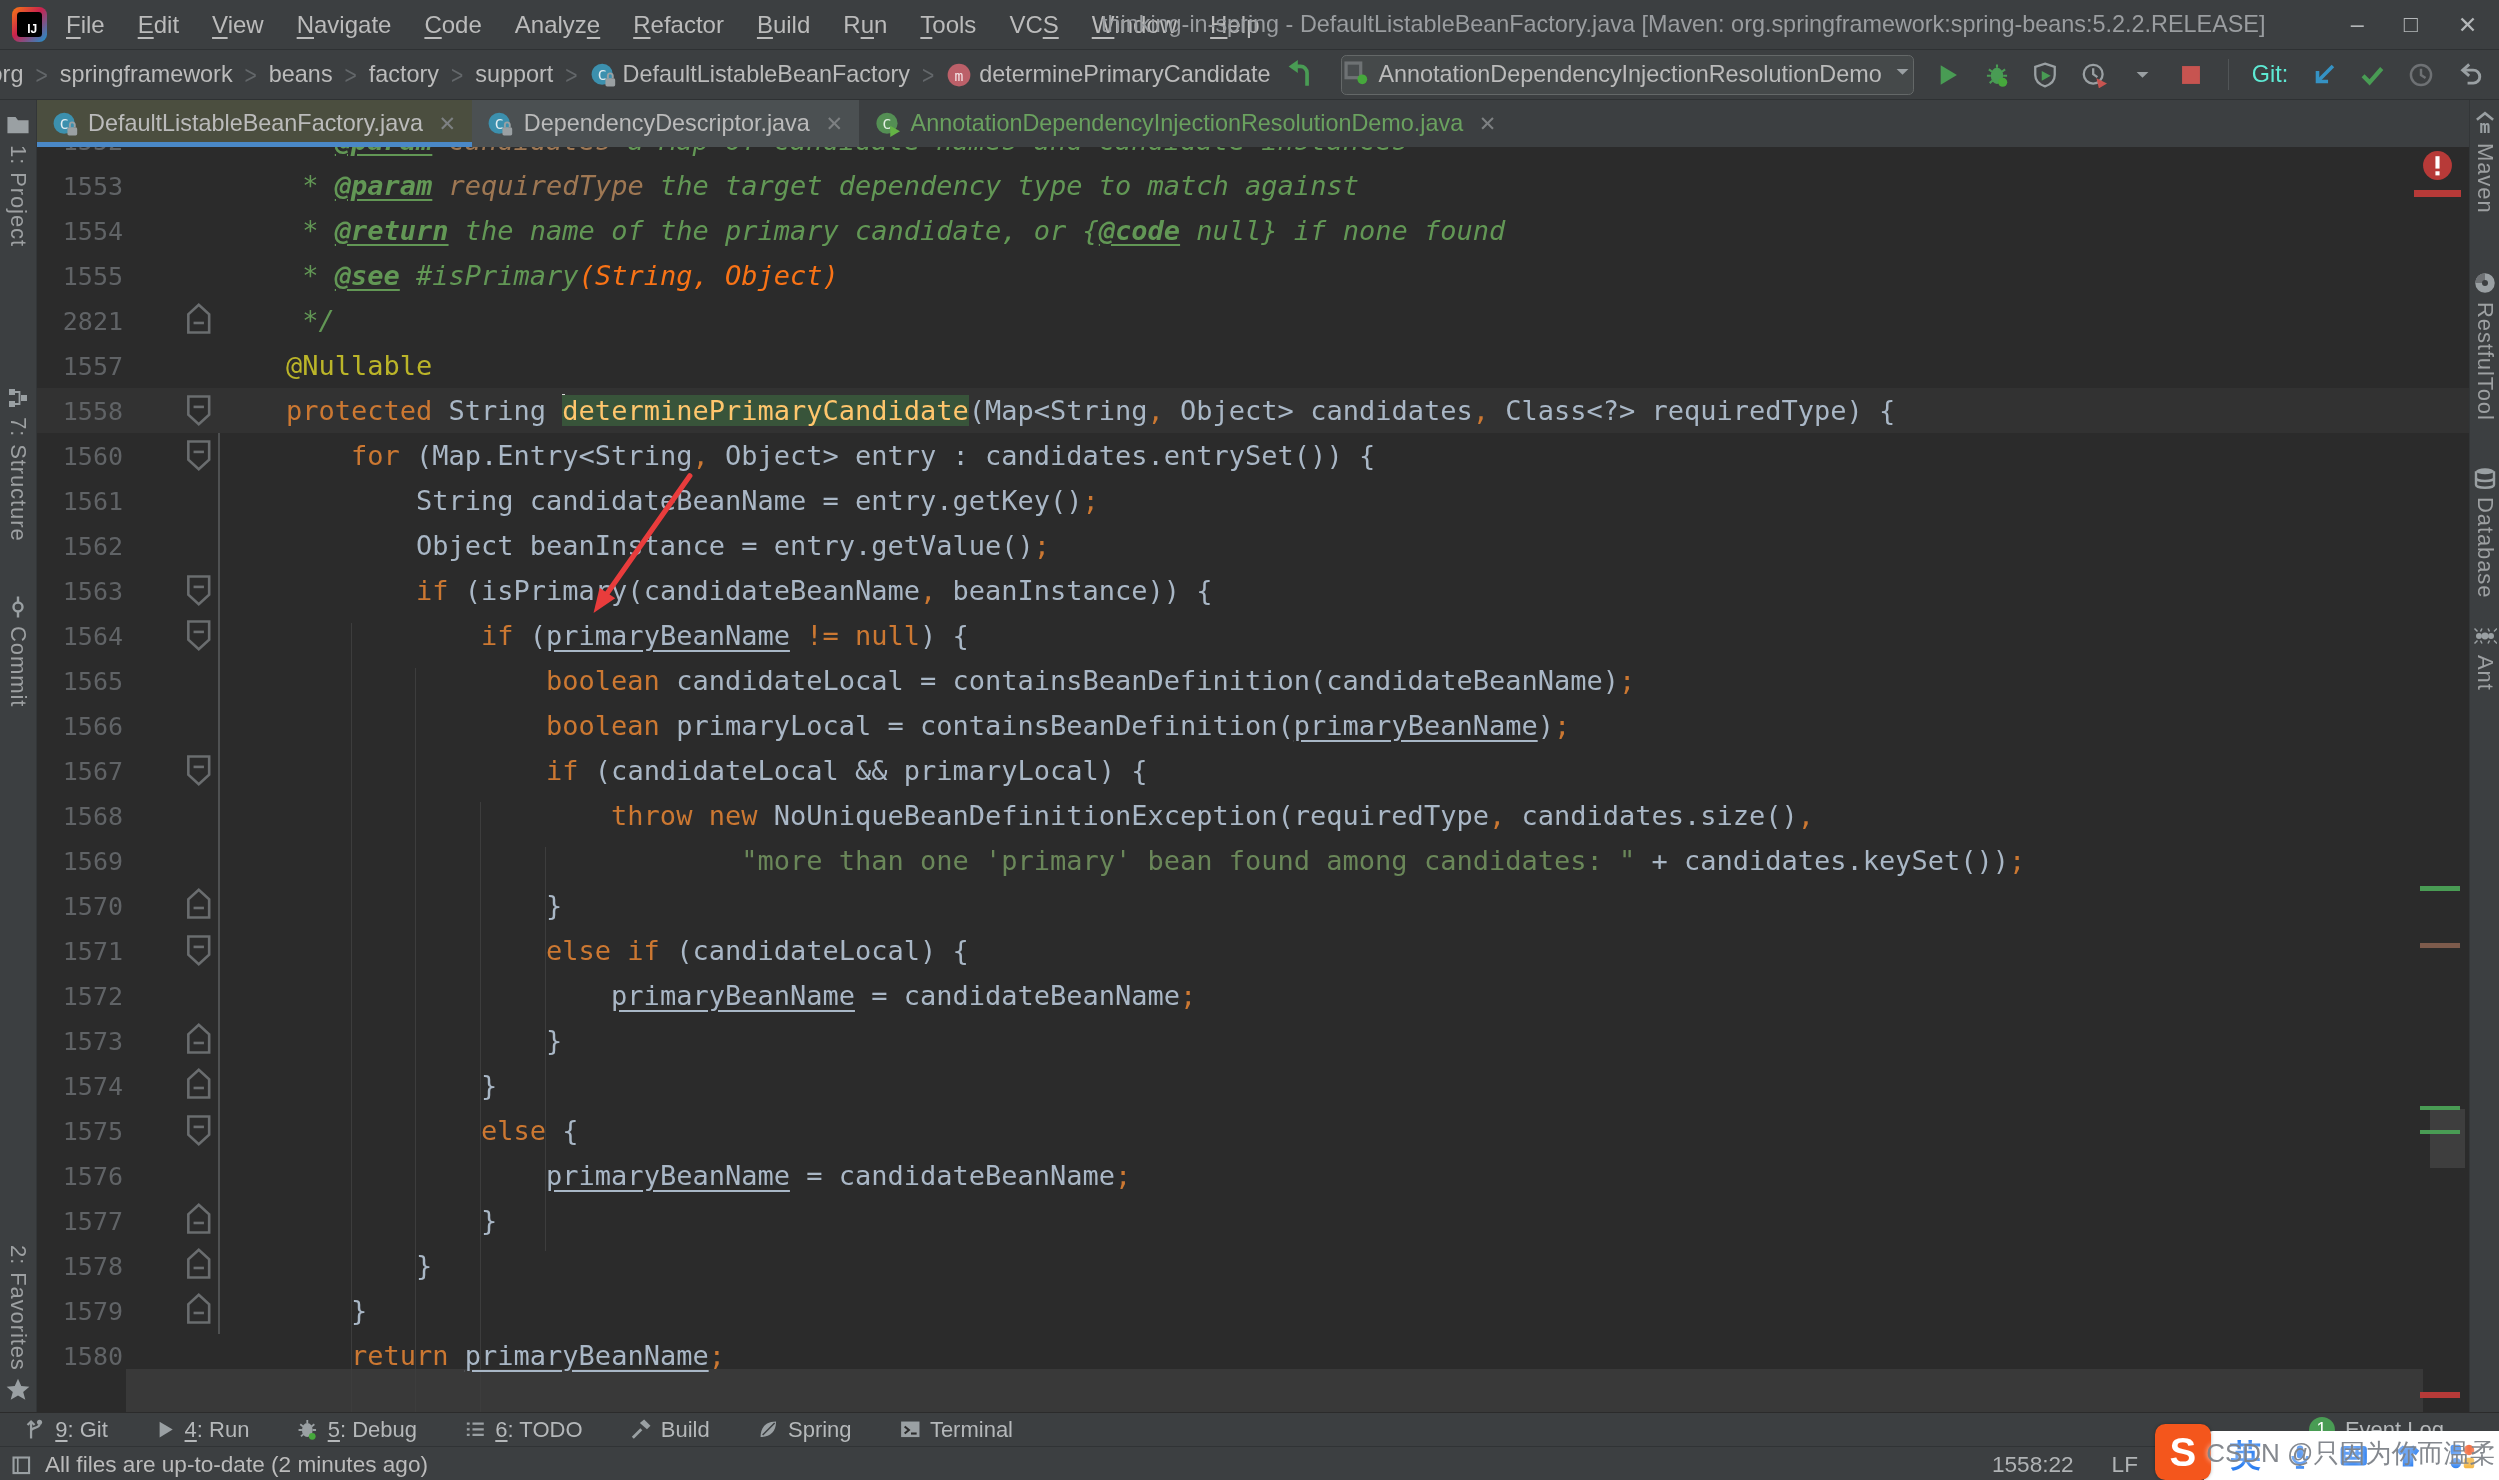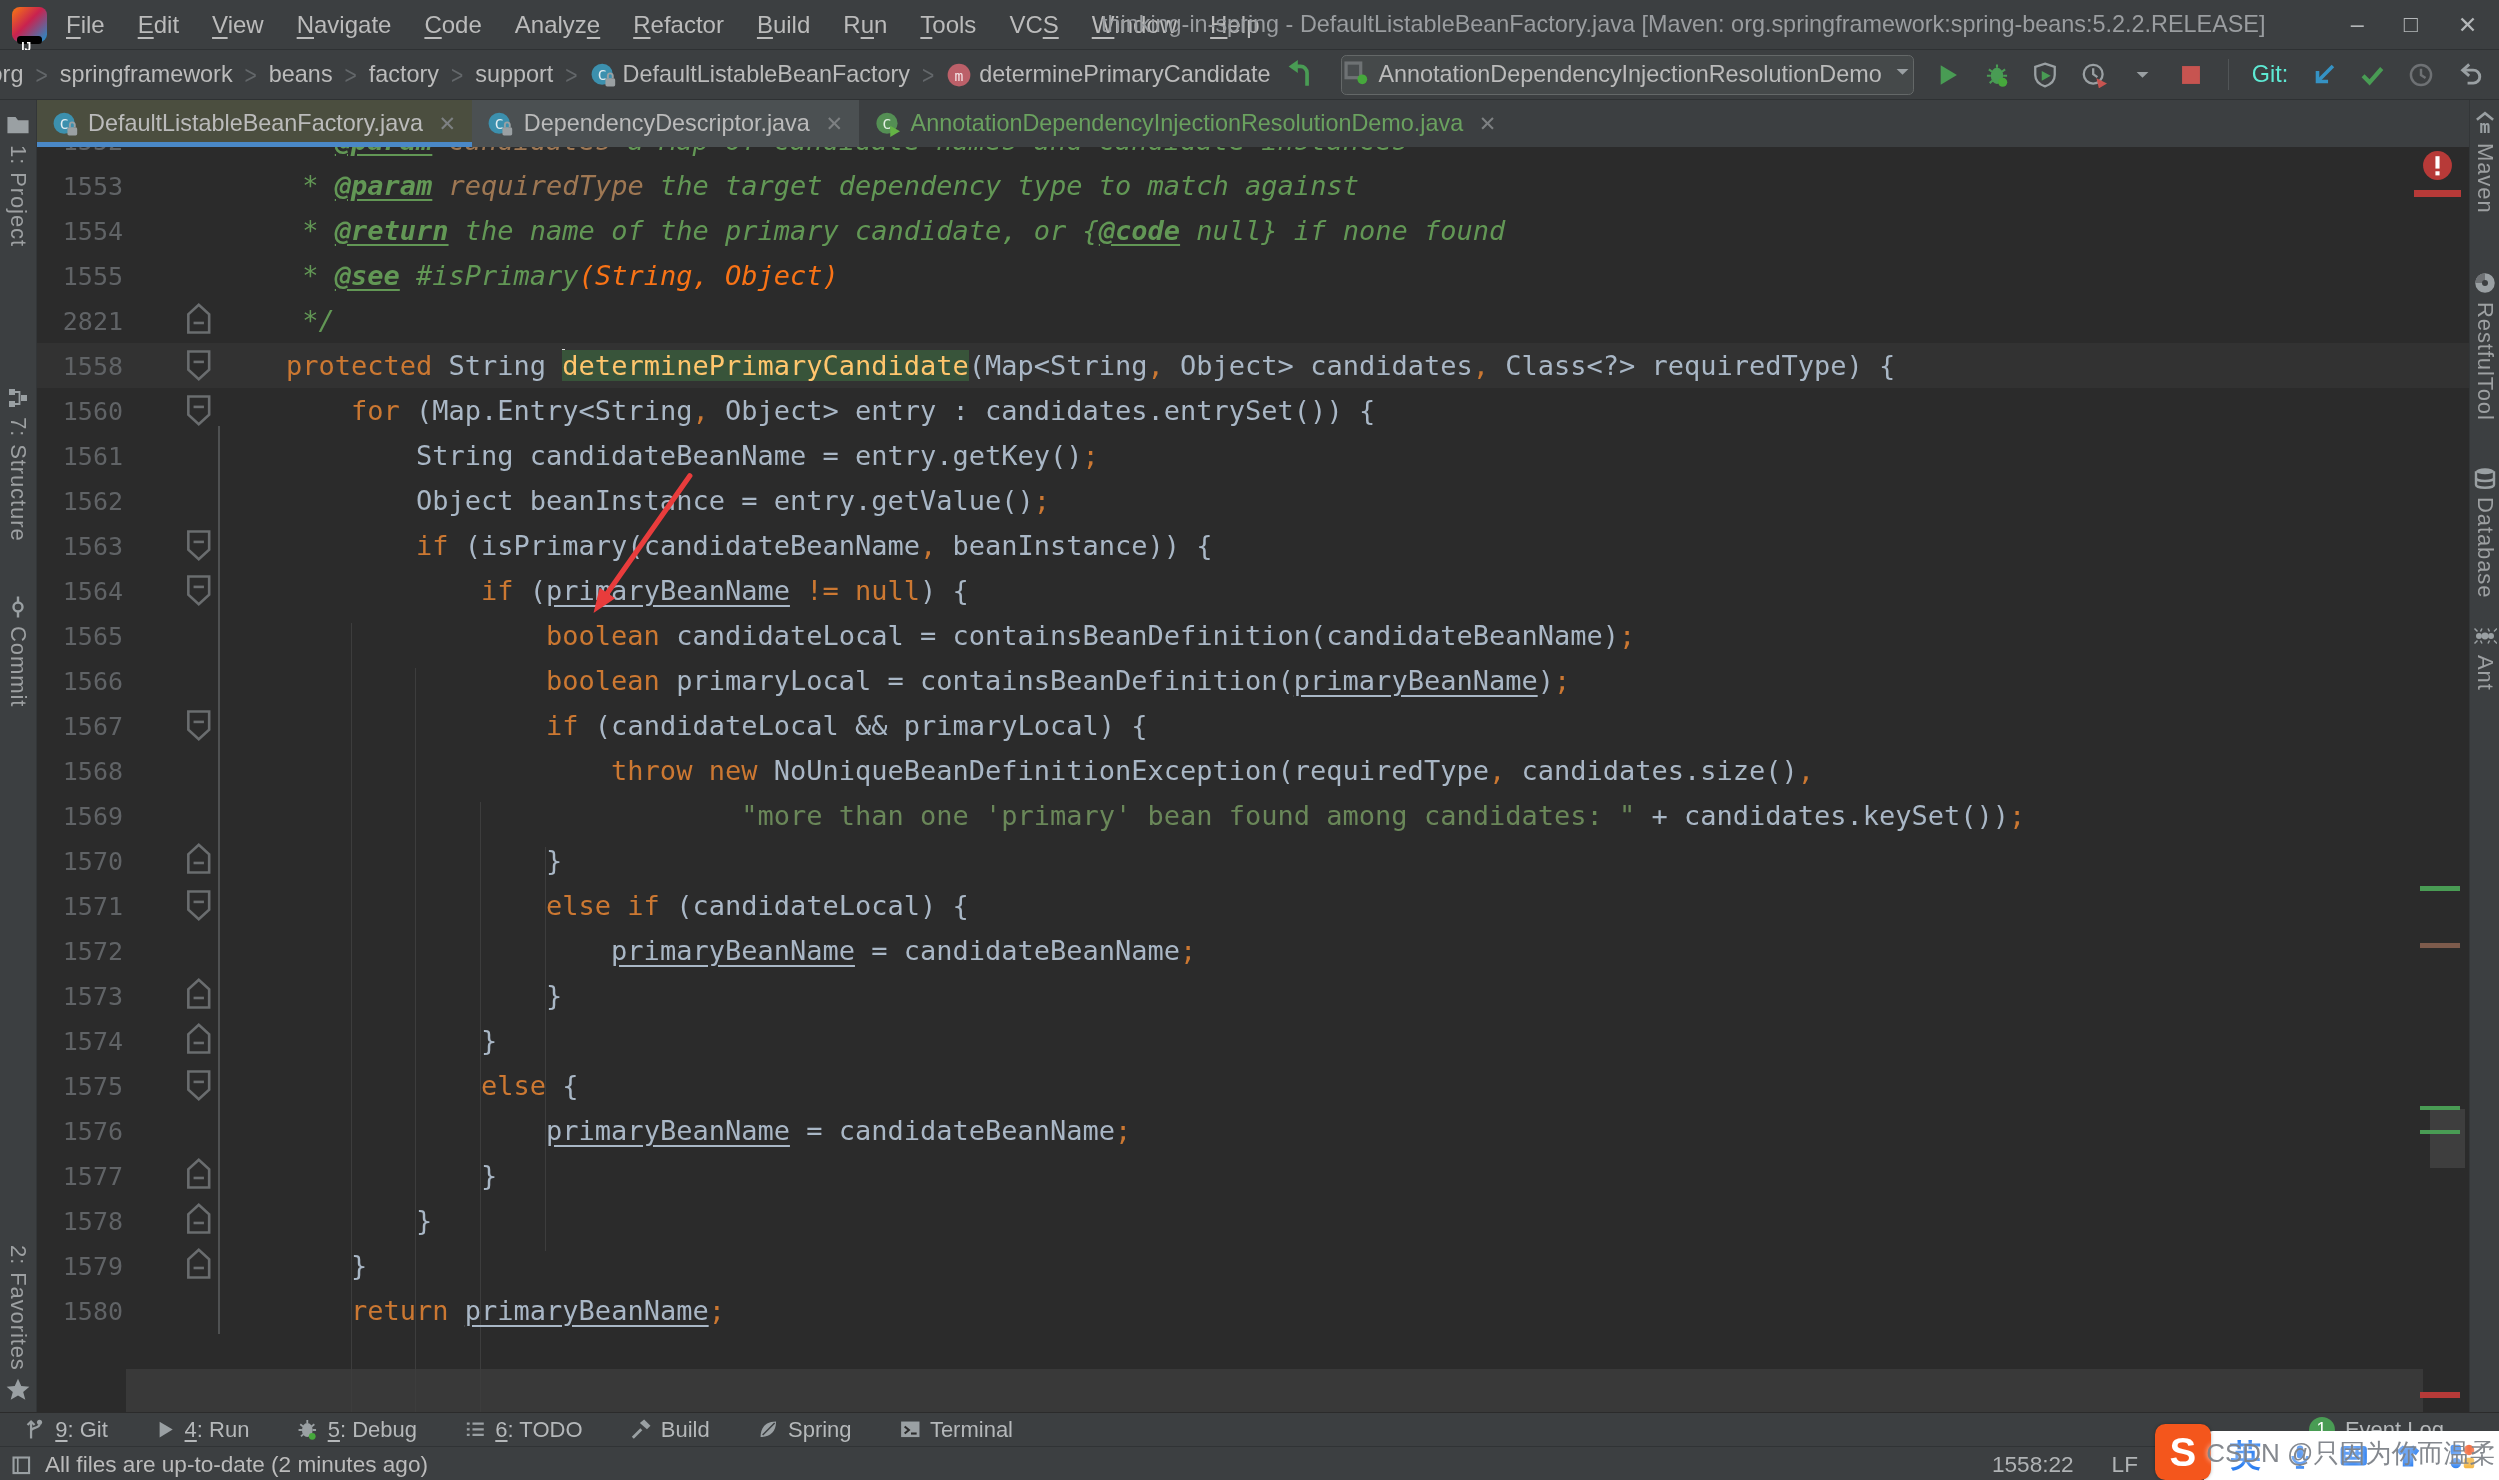--- a/index.html
+++ b/index.html
@@ -1,19 +1,19 @@
 <!DOCTYPE html>
 <html style="font-size:14px"><head>
 <meta charset="utf-8">
 <style>
   html,body{margin:0;padding:0;background:#2b2b2b;}
   body{width:2500px;height:1481px;overflow:hidden;font-family:"Liberation Sans",sans-serif;-webkit-font-smoothing:antialiased;position:relative;}
   .titlebar{height:49px;background:#3c3f41;display:flex;align-items:center;border-bottom:0.9px solid #2e3133;position:relative;}
   .logo{width:35px;height:35px;margin:0 19px 0 12px;border-radius:7.8px;background:linear-gradient(135deg,#f97a12 0%,#c9224f 45%,#1895d1 100%);position:relative;flex:0 0 auto;}
-  .logo i{position:absolute;left:5.2px;top:5.2px;right:5.2px;bottom:5.2px;background:#000;border-radius:3.5px;color:#fff;font-style:normal;font-size:12px;font-weight:bold;display:flex;align-items:flex-start;justify-content:flex-start;padding:4px;margin-top:24px;}
+  .logo i{position:absolute;left:5.2px;top:5.2px;right:5.2px;bottom:5.2px;background:#000;border-radius:3.5px;color:#fff;font-style:normal;font-size:12px;font-weight:bold;display:flex;align-items:flex-start;justify-content:flex-start;padding:10px;}
   .menubar{display:flex;gap:33px;font-size:24px;color:#bbbbbb;}
   .menu-item{cursor:default;}
   .menu-item u{text-decoration:underline;text-underline-offset:3.5px;}
   .win-title{position:absolute;left:1101px;top:0;height:49px;display:flex;align-items:center;font-size:23.4px;color:#9a9da0;white-space:nowrap;}
   .win-controls{position:absolute;right:0;top:0;height:49px;display:flex;align-items:center;gap:40px;padding-right:22.6px;color:#b4b7b9;font-size:23.4px;}
   .toolbar{height:49px;background:#3c3f41;display:flex;align-items:center;justify-content:space-between;border-bottom:0.9px solid #2e3133;position:relative;}
   .crumbs{display:flex;align-items:center;gap:12px;font-size:23.4px;color:#bbbbbb;margin-left:-10.4px;white-space:nowrap;}
   .crumb{display:flex;align-items:center;gap:7px;}
   .sep{color:#63676a;font-size:21px;transform:scaleY(1.25);}
   .runbar{display:flex;align-items:center;gap:17.4px;padding-right:14px;}
@@ -367,20 +367,21 @@
     <div class="foldline" style="top:279px;height:908px;"></div>
     <div class="code-rows" id="code-rows">
         <div class="row"><span class="ln">1552</span><span class="fold"></span><span class="codeline"><span class="tk-c"> * </span><span class="tk-ct">@param</span><span class="tk-cv"> candidates</span><span class="tk-c"> a Map of candidate names and candidate instances</span></span></div>
         <div class="row"><span class="ln">1553</span><span class="fold"></span><span class="codeline"><span class="tk-c"> * </span><span class="tk-ct">@param</span><span class="tk-cv"> requiredType</span><span class="tk-c"> the target dependency type to match against</span></span></div>
         <div class="row"><span class="ln">1554</span><span class="fold"></span><span class="codeline"><span class="tk-c"> * </span><span class="tk-ct">@return</span><span class="tk-c"> the name of the primary candidate, or {</span><span class="tk-ct">@code</span><span class="tk-c"> null} if none found</span></span></div>
         <div class="row"><span class="ln">1555</span><span class="fold"></span><span class="codeline"><span class="tk-c"> * </span><span class="tk-ct">@see</span><span class="tk-c"> #isPrimary</span><span class="tk-cd">(String, Object)</span></span></div>
         <div class="row"><span class="ln">2821</span><span class="fold"><svg width="29.5" height="35" viewBox="0 0 17 20">
               <path d="M2.5 17.5h12V7l-6-5.5L2.5 7z" fill="#2b2b2b" stroke="#6a6d6f" stroke-width="1.5"></path>
               <path d="M5.5 12h6" stroke="#6a6d6f" stroke-width="1.5"></path>
             </svg></span><span class="codeline"><span class="tk-c"> */</span></span></div>
+        <div class="row"><span class="ln">1557</span><span class="fold"></span><span class="codeline"><span class="tk-a">@Nullable</span></span></div>
         <div class="row cur"><span class="ln">1558</span><span class="fold"><svg width="29.5" height="35" viewBox="0 0 17 20">
               <path d="M2.5 2.5h12v10.5l-6 5.5-6-5.5z" fill="#2b2b2b" stroke="#6a6d6f" stroke-width="1.5"></path>
               <path d="M5.5 8.5h6" stroke="#6a6d6f" stroke-width="1.5"></path>
             </svg></span><span class="codeline"><span class="tk-k">protected</span><span class="tk-d"> String </span><span class="tk-caret"></span><span class="tk-hl">determinePrimaryCandidate</span><span class="tk-d">(Map&lt;String</span><span class="tk-p">,</span><span class="tk-d"> Object&gt; candidates</span><span class="tk-p">,</span><span class="tk-d"> Class&lt;?&gt; requiredType) {</span></span></div>
         <div class="row"><span class="ln">1560</span><span class="fold"><svg width="29.5" height="35" viewBox="0 0 17 20">
               <path d="M2.5 2.5h12v10.5l-6 5.5-6-5.5z" fill="#2b2b2b" stroke="#6a6d6f" stroke-width="1.5"></path>
               <path d="M5.5 8.5h6" stroke="#6a6d6f" stroke-width="1.5"></path>
             </svg></span><span class="codeline"><span class="tk-k">    for</span><span class="tk-d"> (Map.Entry&lt;String</span><span class="tk-p">,</span><span class="tk-d"> Object&gt; entry : candidates.entrySet()) {</span></span></div>
         <div class="row"><span class="ln">1561</span><span class="fold"></span><span class="codeline"><span class="tk-d">        String candidateBeanName = entry.getKey()</span><span class="tk-p">;</span></span></div>
         <div class="row"><span class="ln">1562</span><span class="fold"></span><span class="codeline"><span class="tk-d">        Object beanInstance = entry.getValue()</span><span class="tk-p">;</span></span></div>

